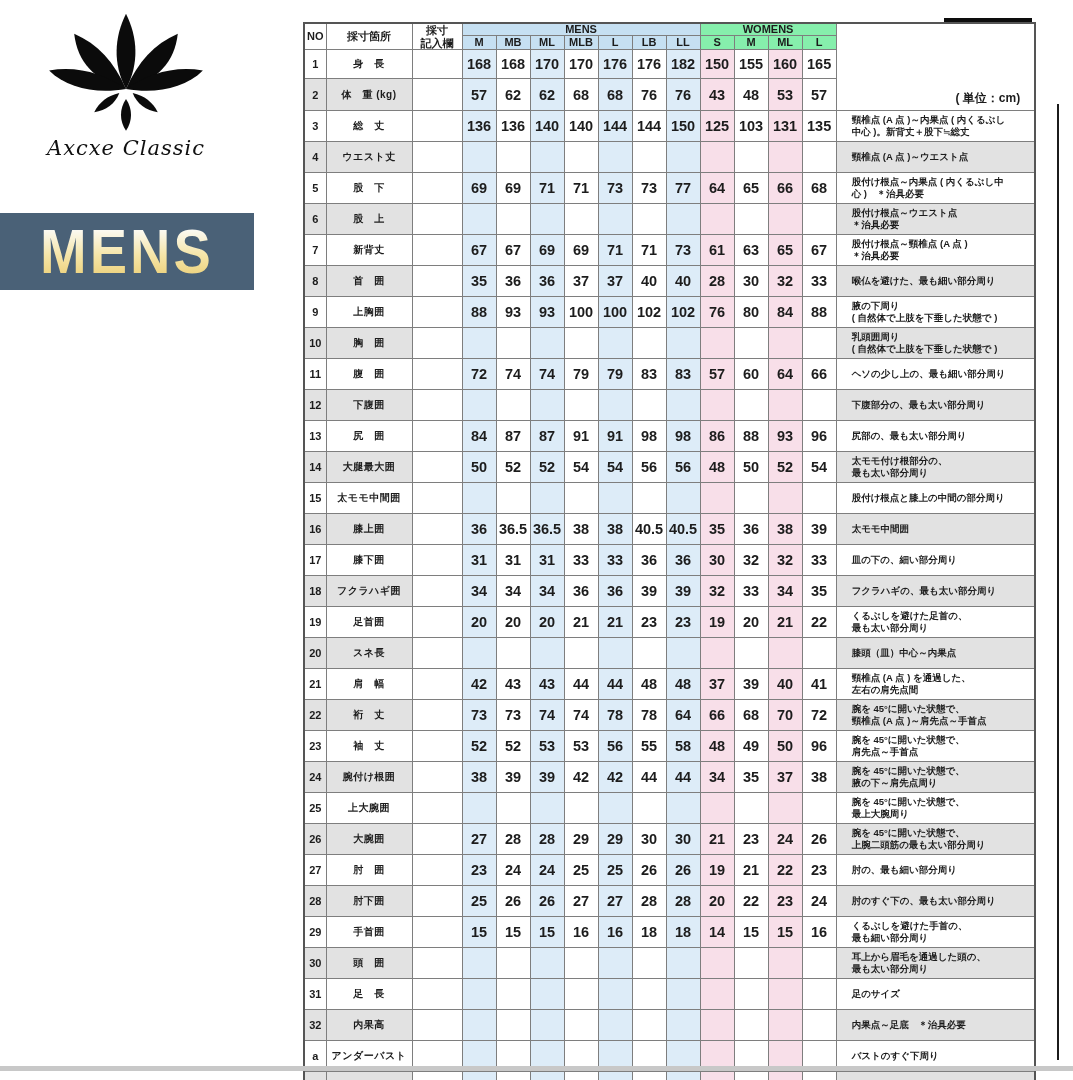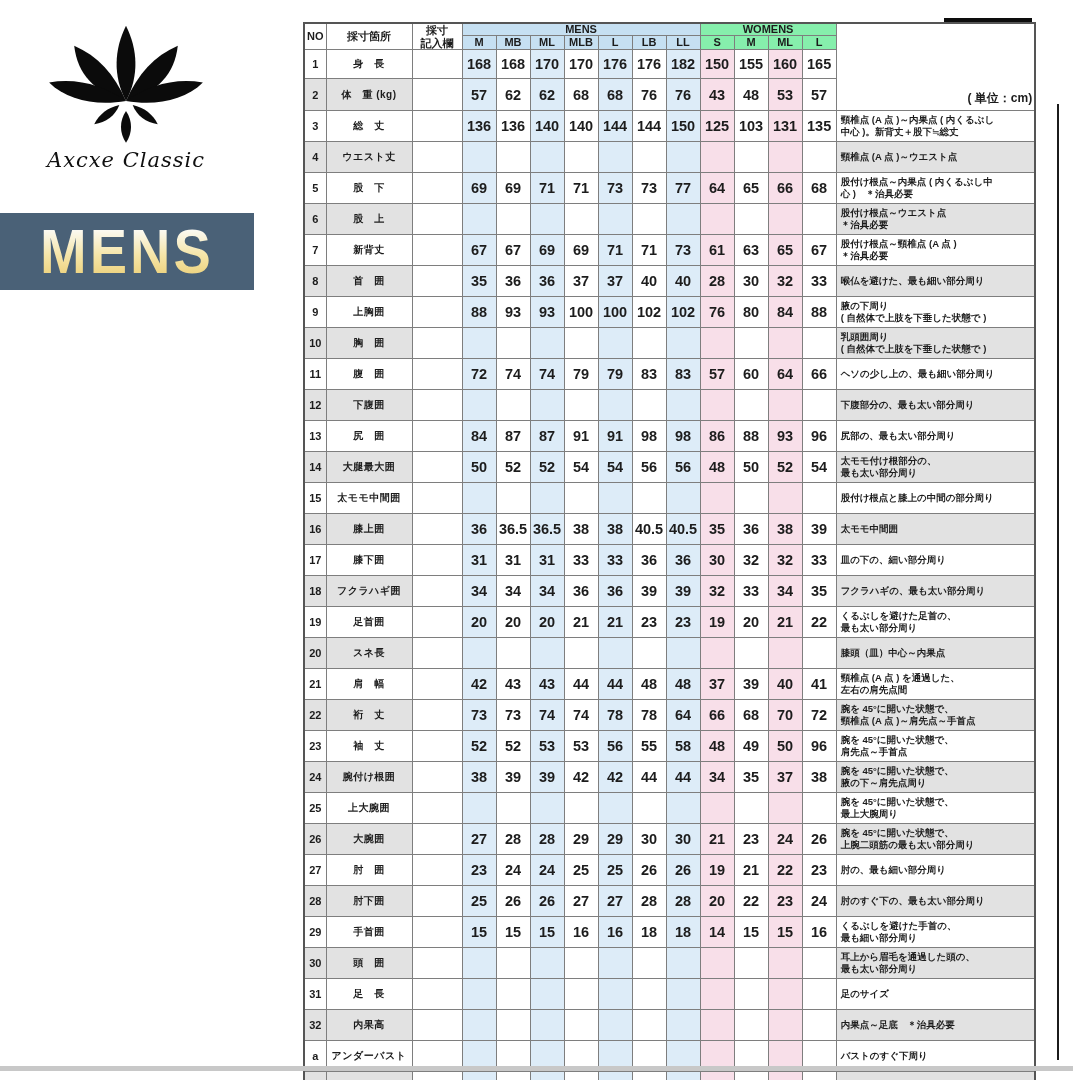--- a/index.html
+++ b/index.html
@@ -1,21 +1,21 @@
 <!DOCTYPE html>
 <html><head>
 <meta charset="utf-8">
 <style>
   html,body{margin:0;padding:0;}
   body{
     position:relative;width:1073px;height:1080px;background:#ffffff;
     font-family:"Liberation Sans",sans-serif;overflow:hidden;color:#1c1c1c;
   }
   
-  .logo-wrap{position:absolute;left:14px;top:24px;width:224px;text-align:center;}
+  .logo-wrap{position:absolute;left:14px;top:12px;width:224px;text-align:center;}
   .logo-wrap svg{display:block;margin:0 auto;}
   .brand-script{
     font-family:"DejaVu Serif",serif;font-style:italic;font-size:21px;
     color:#101010;margin-top:2px;letter-spacing:1px;white-space:nowrap;
   }
   .mens-banner{
     position:absolute;left:0;top:213px;width:254px;height:77px;background:#4a6177;
     display:flex;align-items:center;justify-content:center;
   }
   .mens-banner span{
@@ -49,26 +49,26 @@
   .womens-bg{background:#86efac;}
   .size-table tbody td{height:28px;}
   td.no{font-size:11px;font-weight:bold;}
   td.nm{font-size:10px;font-weight:bold;letter-spacing:0.5px;}
   td.num{font-size:14.5px;font-weight:bold;}
   .stripe-b{background:#ddecf8;}
   .stripe-p{background:#f8dfe9;}
   .shade{background:#e2e2e2;}
   td.note{
     font-size:9.5px;font-weight:bold;text-align:left;vertical-align:middle;
-    padding:1px 4px;line-height:1.2;white-space:pre-line;
+    padding:1px 15px;line-height:1.2;white-space:pre-line;
   }
   td.blank,th.blank{border:none;background:#ffffff;}
   td.unit{
     border:none;background:#ffffff;font-size:12px;font-weight:bold;
-    text-align:right;vertical-align:bottom;padding:0 2px 3px 0;
+    text-align:right;vertical-align:bottom;padding:0 14px 3px 0;
   }
 </style>
 </head>
 <body>
 
 <div class="logo-wrap">
   <svg width="168" height="122" viewBox="0 0 200 146">
     <g fill="#0b0b0b">
       <path d="M100,2 C86,30 84,62 100,92 C116,62 114,30 100,2 Z"></path>
       <path d="M100,92 C86,60 66,38 38,26 C42,60 62,82 100,92 Z"></path>

